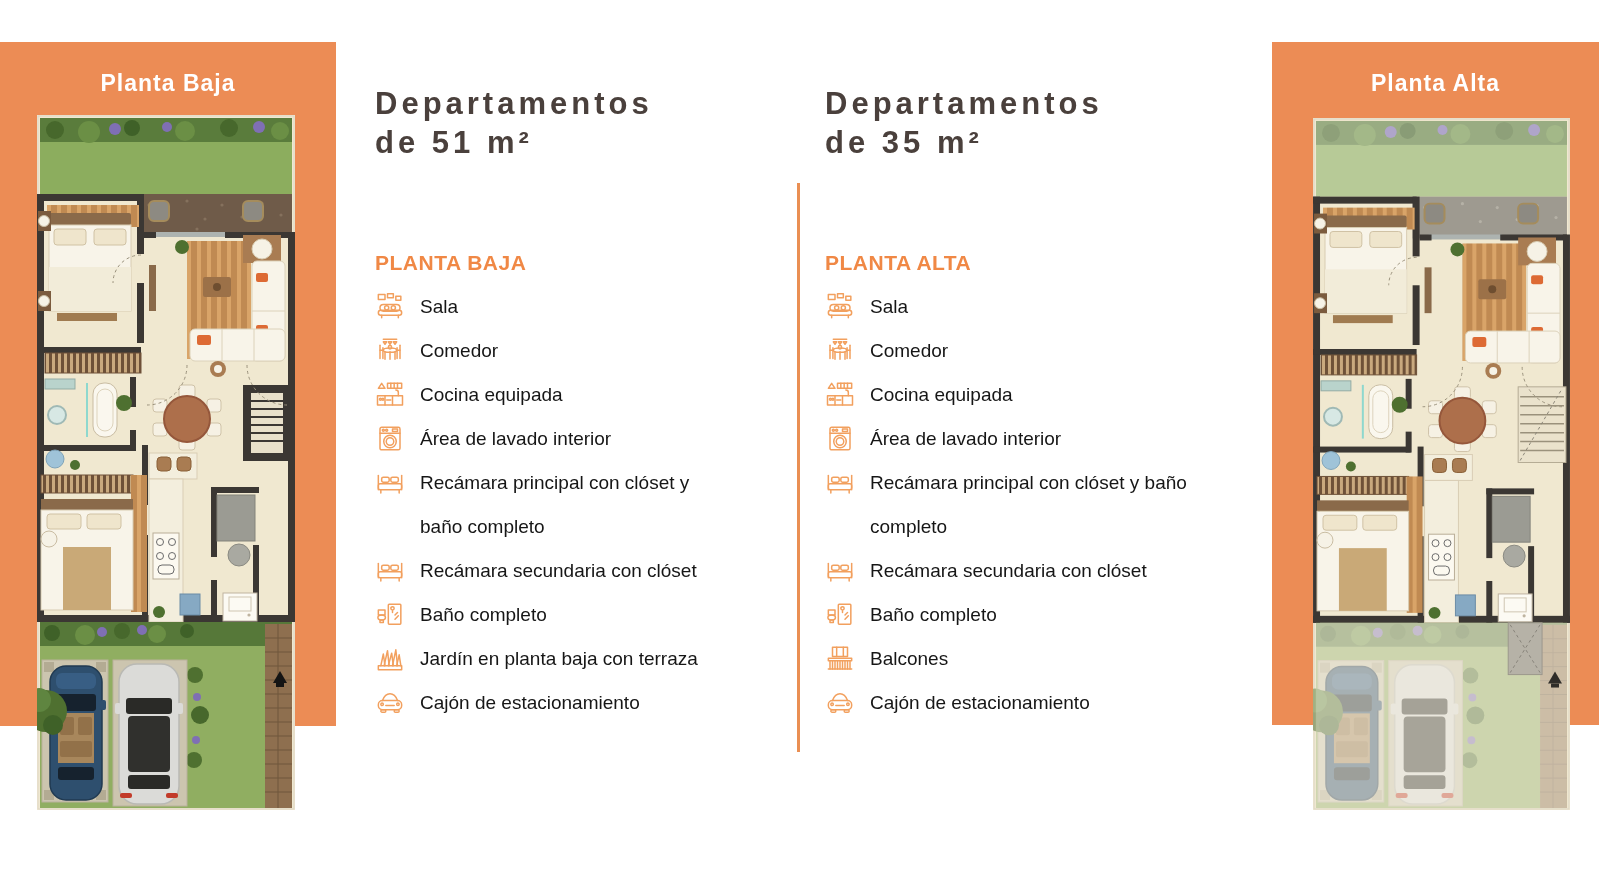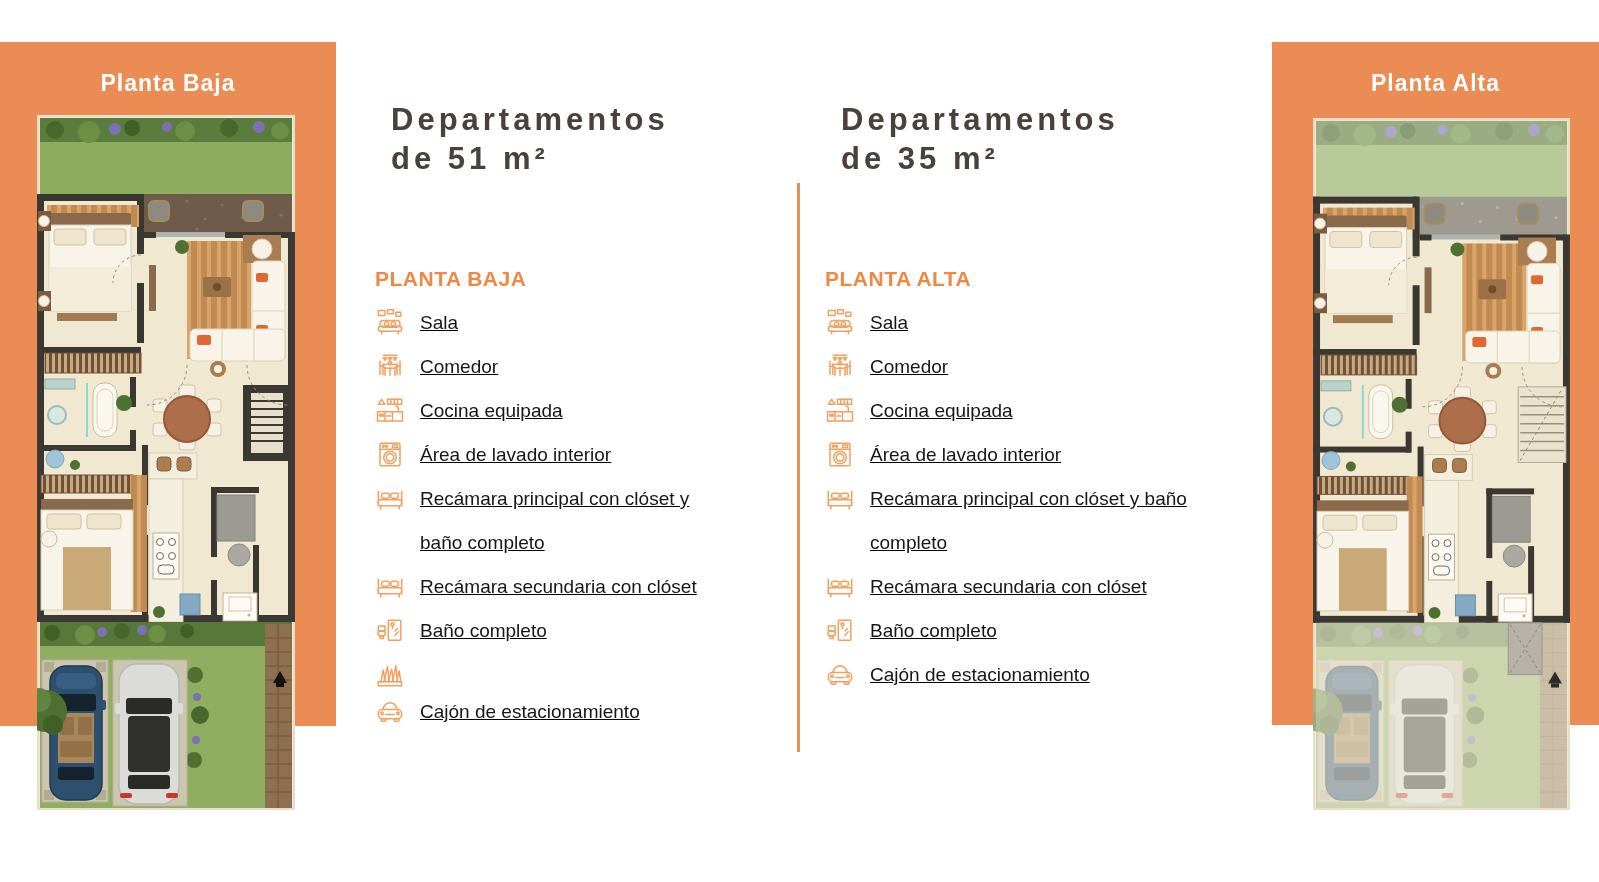--- a/index.html
+++ b/index.html
@@ -19,28 +19,28 @@
   .plan{
     position:absolute;
   }
   .plan-left{left:37px;top:115px;width:258px;height:695px;}
   .plan-right{left:1313px;top:118px;width:257px;height:692px;}
   .plan svg{display:block;width:100%;height:100%;}
   .col{position:absolute;top:84px;}
   .col-77{left:375px;width:360px;}
   .col-81{left:825px;width:400px;}
   .col h1{
-    margin:16px;font-size:31px;line-height:39px;font-weight:bold;
+    margin:0;font-size:31px;line-height:39px;font-weight:bold;
     letter-spacing:4px;color:#4A403C;
   }
   .subtitle{
     margin-top:88px;font-size:21px;line-height:26px;font-weight:bold;
     color:#F08845;letter-spacing:0.5px;
   }
-  .feature-list{margin-top:9px;text-decoration:underline;}
+  .feature-list{margin-top:9px;}
   .row{display:flex;align-items:flex-start;}
   .row .ficon{
     flex:0 0 30px;width:30px;height:30px;margin-top:7px;margin-right:15px;
   }
   .row .ficon svg{display:block;width:30px;height:30px;stroke:#F2A05E;fill:none;
     stroke-width:1.8;stroke-linecap:round;stroke-linejoin:round;}
   .row .label{
     font-size:19px;line-height:44px;color:#161616;
   }
   .col-77 .row .label{max-width:325px;}
@@ -529,20 +529,21 @@
       <span class="ficon">
         <svg viewBox="0 0 36 36">
             <rect x="4" y="26" width="28" height="5"></rect>
             <path d="M7,26 L10,12 L12,26"></path>
             <path d="M11,26 L15,8 L17,26"></path>
             <path d="M16,26 L20,11 L22,26"></path>
             <path d="M21,26 L25,7 L27,26"></path>
             <path d="M26,26 L29,13 L31,26"></path>
           </svg>
       </span>
+      <span class="label">Jardín en planta baja con terraza</span>
     </div>
 
     <div class="row">
       <span class="ficon">
         <svg viewBox="0 0 36 36">
             <path d="M9,15 q3,-8 9,-8 q6,0 9,8"></path>
             <rect x="4" y="15" width="28" height="11" rx="5"></rect>
             <line x1="13" y1="21" x2="23" y2="21"></line>
             <circle cx="8.5" cy="19.5" r="1.5"></circle>
             <circle cx="27.5" cy="19.5" r="1.5"></circle>
@@ -677,20 +678,41 @@
             <rect x="16" y="5" width="15" height="24" rx="1"></rect>
             <circle cx="21" cy="10" r="2"></circle>
             <line x1="21" y1="13" x2="21" y2="15"></line>
             <line x1="24" y1="18" x2="27" y2="15"></line>
             <line x1="24" y1="23" x2="28" y2="19"></line>
           </svg>
       </span>
       <span class="label">Baño completo</span>
     </div>
 
+    <div class="row">
+      <span class="ficon">
+        <svg viewBox="0 0 36 36">
+            <rect x="9" y="4" width="18" height="11"></rect>
+            <line x1="14" y1="4" x2="14" y2="15"></line>
+            <line x1="22" y1="4" x2="22" y2="15"></line>
+            <rect x="4" y="17" width="28" height="3"></rect>
+            <line x1="6" y1="20" x2="6" y2="30"></line>
+            <line x1="9" y1="20" x2="9" y2="30"></line>
+            <line x1="12" y1="20" x2="12" y2="30"></line>
+            <line x1="15" y1="20" x2="15" y2="30"></line>
+            <line x1="18" y1="20" x2="18" y2="30"></line>
+            <line x1="21" y1="20" x2="21" y2="30"></line>
+            <line x1="24" y1="20" x2="24" y2="30"></line>
+            <line x1="27" y1="20" x2="27" y2="30"></line>
+            <line x1="30" y1="20" x2="30" y2="30"></line>
+            <line x1="4" y1="30" x2="32" y2="30"></line>
+          </svg>
+      </span>
+      <span class="label">Balcones</span>
+    </div>
 
     <div class="row">
       <span class="ficon">
         <svg viewBox="0 0 36 36">
             <path d="M9,15 q3,-8 9,-8 q6,0 9,8"></path>
             <rect x="4" y="15" width="28" height="11" rx="5"></rect>
             <line x1="13" y1="21" x2="23" y2="21"></line>
             <circle cx="8.5" cy="19.5" r="1.5"></circle>
             <circle cx="27.5" cy="19.5" r="1.5"></circle>
             <rect x="7" y="26" width="6" height="3" rx="1.5"></rect>

